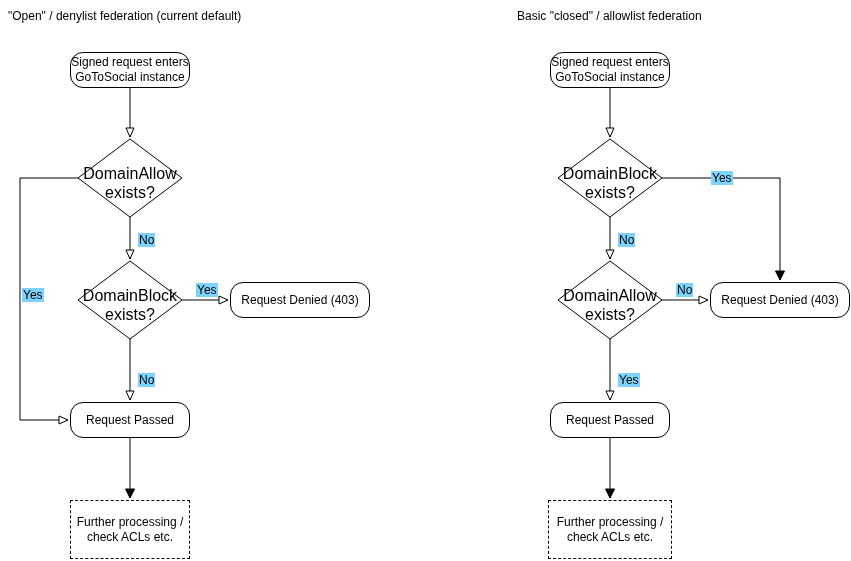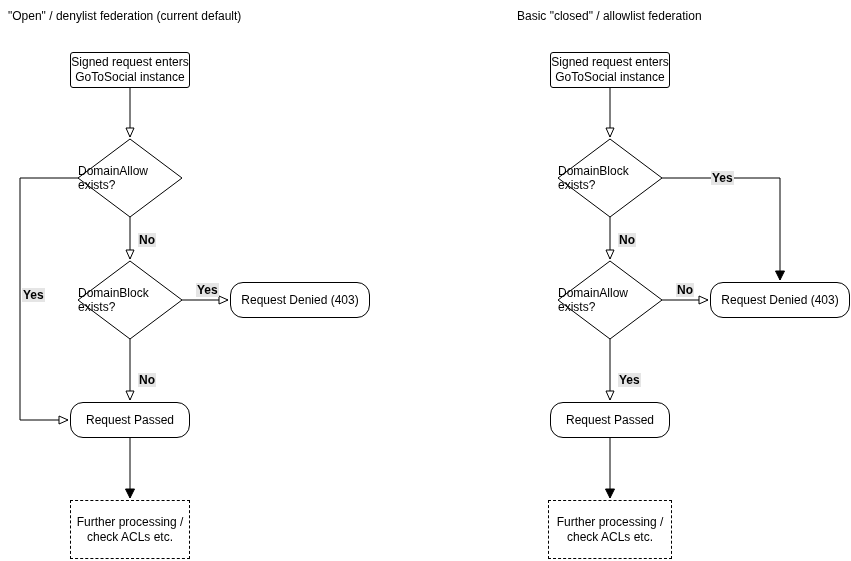--- a/index.html
+++ b/index.html
@@ -23,38 +23,37 @@
     border: 1px solid #000;
     background: #fff;
     display: flex;
     align-items: center;
     justify-content: center;
     text-align: center;
     font-size: 12px;
     line-height: 1.25;
     white-space: pre-line;
   }
-  .node.slight { border-radius: 3px; }
+  .node.slight { border-radius: 13px; }
   .node.rounded { border-radius: 13px; }
   .node.dashed { border-style: dashed; border-radius: 0; }
   .diamond-label {
     position: absolute;
     width: 104px;
-    font-size: 12px;
+    font-size: 16px;
     line-height: 1.2;
-    text-align: left;
+    text-align: center;
     white-space: pre-line;
   }
   .edge-label {
     position: absolute;
     font-size: 12px;
-    background: #e5e5e5;
+    background: #7dd3fc;
     padding: 0 1px;
     white-space: nowrap;
-    font-weight: bold;
   }
 </style>
 </head>
 <body>
 
 <div class="canvas">
 
   <svg class="connector-layer" width="851" height="561" viewBox="0 0 851 561">
     <defs>
       <marker id="arrow-open" markerWidth="12" markerHeight="12" refX="10" refY="6" orient="auto" markerUnits="userSpaceOnUse">

